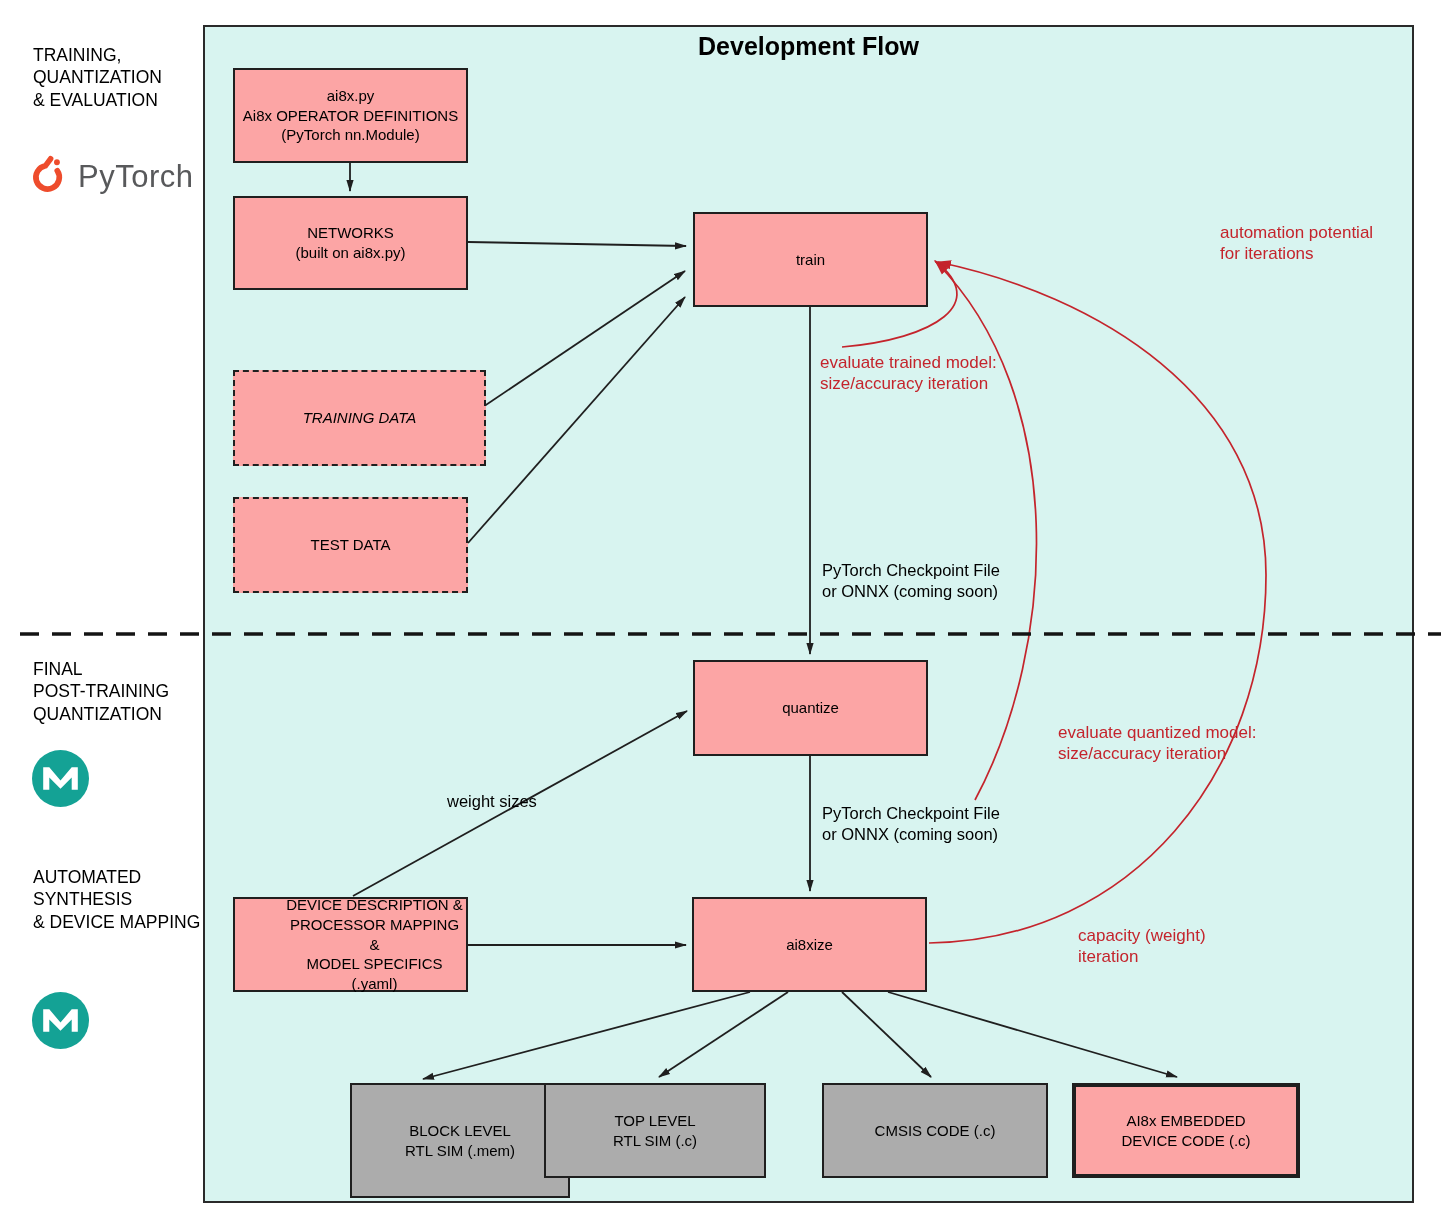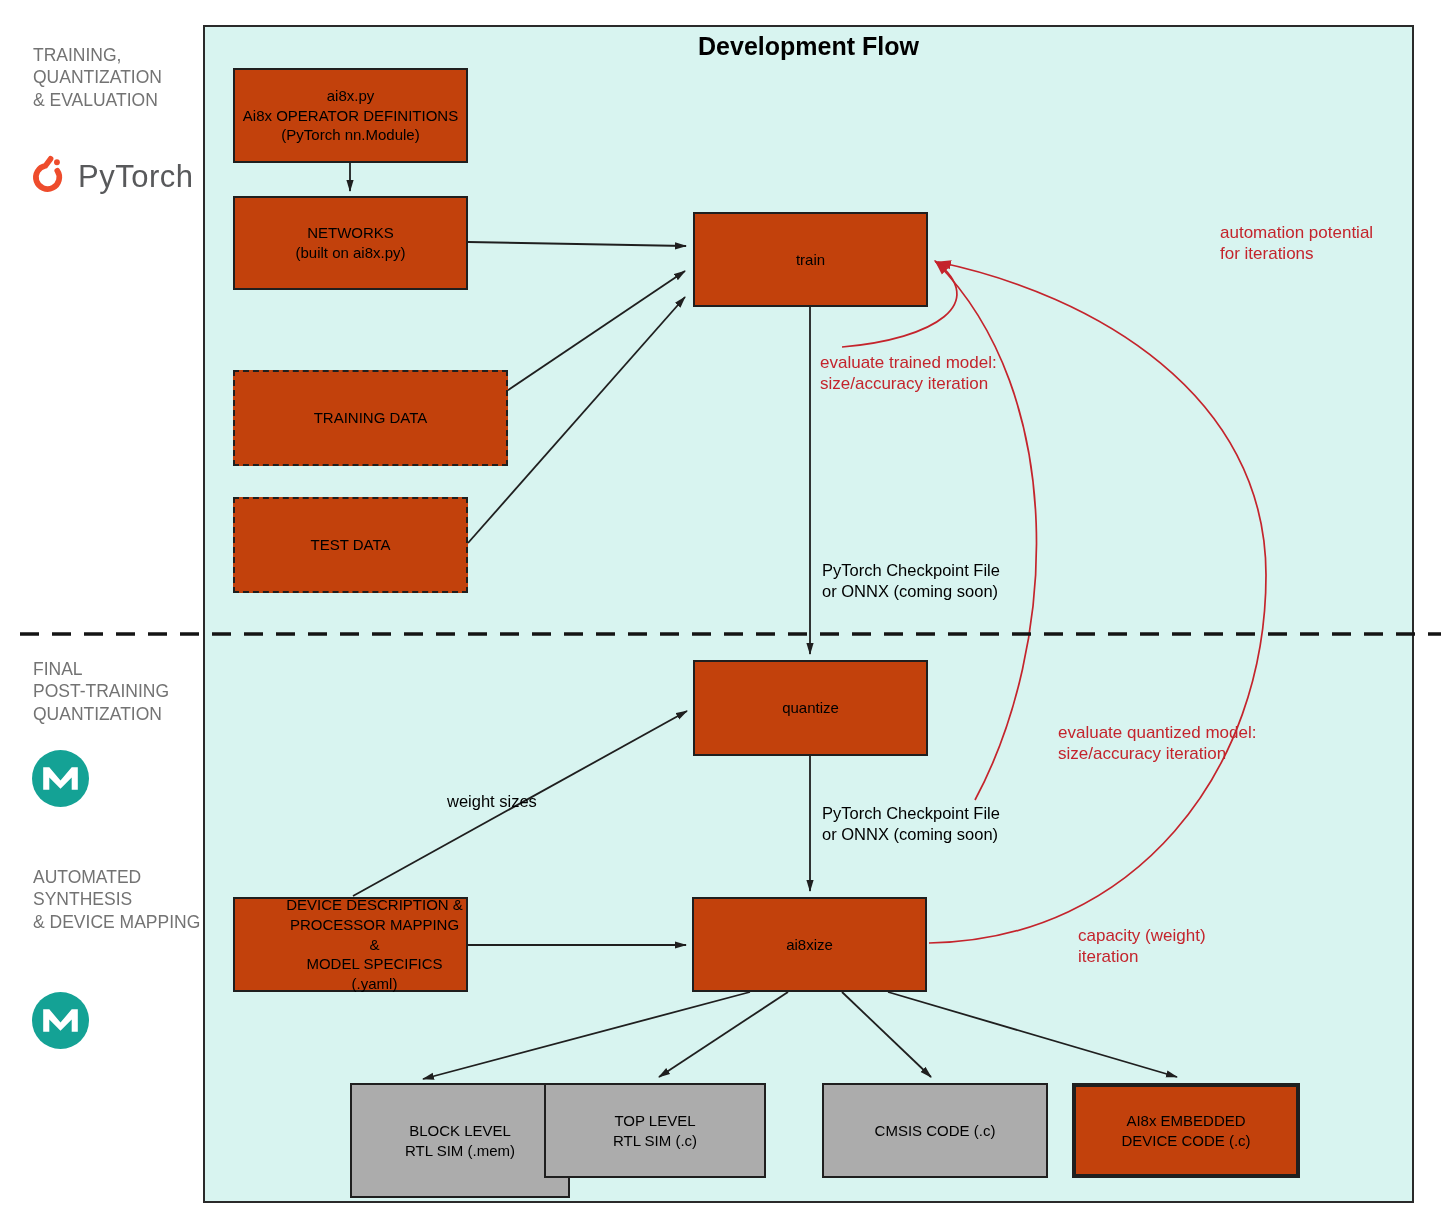--- a/index.html
+++ b/index.html
@@ -9,30 +9,30 @@
   .flow-bg{position:absolute;left:203px;top:25px;width:1211px;height:1178px;
            background:var(--flow-bg,#d8f4f0);border:2.5px solid #2a2a2a;box-sizing:border-box;z-index:1;}
   .diagram-title{position:absolute;left:203px;top:32px;width:1211px;text-align:center;
                  font-size:25px;font-weight:bold;z-index:4;}
   svg.lines{position:absolute;left:0;top:0;z-index:2;pointer-events:none;}
   .black-line{stroke:#1f1f1f;stroke-width:1.8;fill:none;}
   .red-line{stroke:var(--accent-red,#c4242c);stroke-width:1.7;fill:none;}
   .dash-line{stroke:#141414;stroke-width:3.6;fill:none;stroke-dasharray:19 13;}
   .marker-black{fill:#1f1f1f;}
   .marker-red{fill:var(--accent-red,#c4242c);}
-  .node{position:absolute;background:#c2410c;border:2px solid #1f1f1f;box-sizing:border-box;
+  .node{position:absolute;background:#fca5a5;border:2px solid #1f1f1f;box-sizing:border-box;
         display:flex;align-items:center;justify-content:center;text-align:center;
         font-size:15px;line-height:1.32;white-space:pre-line;z-index:3;}
   .node.dashed{border:2px dashed #1f1f1f;}
   .node.gray{background:var(--gray-box-bg,#acacac);}
   .node.thick{border-width:4.5px;}
   .edge-label{position:absolute;font-size:16.5px;line-height:1.25;white-space:pre-line;z-index:4;}
   .red-note{position:absolute;color:var(--accent-red,#c4242c);font-size:17px;line-height:1.25;
             white-space:pre-line;z-index:4;}
-  .side-label{position:absolute;font-size:17.5px;line-height:1.28;white-space:pre-line;z-index:4;color:#737373;}
+  .side-label{position:absolute;font-size:17.5px;line-height:1.28;white-space:pre-line;z-index:4;color:#000000;}
   .pytorch-logo{position:absolute;left:28px;top:152px;display:flex;align-items:center;gap:8px;z-index:4;}
   .pytorch-word{font-size:31px;color:var(--pytorch-text,#58595b);letter-spacing:0.5px;}
   .maxim-logo{position:absolute;width:57px;height:57px;z-index:4;}
 </style>
 </head>
 <body>
 
 <div class="stage">
 
   <div class="flow-bg"></div>
@@ -106,21 +106,21 @@
     </g>
 
     <path class="dash-line" d="M20,634 L1441,634"></path>
   </svg>
 
   <div class="node" style="left:233px;top:68px;width:235px;height:95px;">ai8x.py
 Ai8x OPERATOR DEFINITIONS
 (PyTorch nn.Module)</div>
   <div class="node" style="left:233px;top:196px;width:235px;height:94px;">NETWORKS
 (built on ai8x.py)</div>
-  <div class="node dashed" style="left:233px;top:370px;width:275px;height:96px;">TRAINING DATA</div>
+  <div class="node dashed" style="left:233px;top:370px;width:253px;height:96px;font-style:italic;">TRAINING DATA</div>
   <div class="node dashed" style="left:233px;top:497px;width:235px;height:96px;">TEST DATA</div>
   <div class="node" style="left:693px;top:660px;width:235px;height:96px;">quantize</div>
   <div class="node" style="left:693px;top:212px;width:235px;height:95px;">train</div>
   <div class="node" style="left:233px;top:897px;width:235px;height:95px;padding-left:48px;">DEVICE DESCRIPTION &amp;
 PROCESSOR MAPPING &amp;
 MODEL SPECIFICS (.yaml)</div>
   <div class="node" style="left:692px;top:897px;width:235px;height:95px;">ai8xize</div>
   <div class="node gray" style="left:302px;top:1083px;width:220px;height:115px;margin-left:48px;">BLOCK LEVEL
 RTL SIM (.mem)</div>
   <div class="node gray" style="left:544px;top:1083px;width:222px;height:95px;">TOP LEVEL

